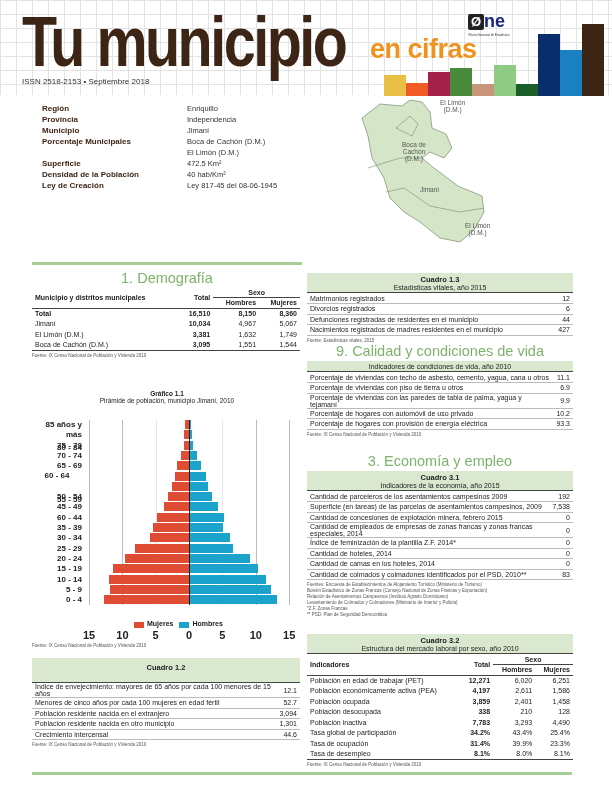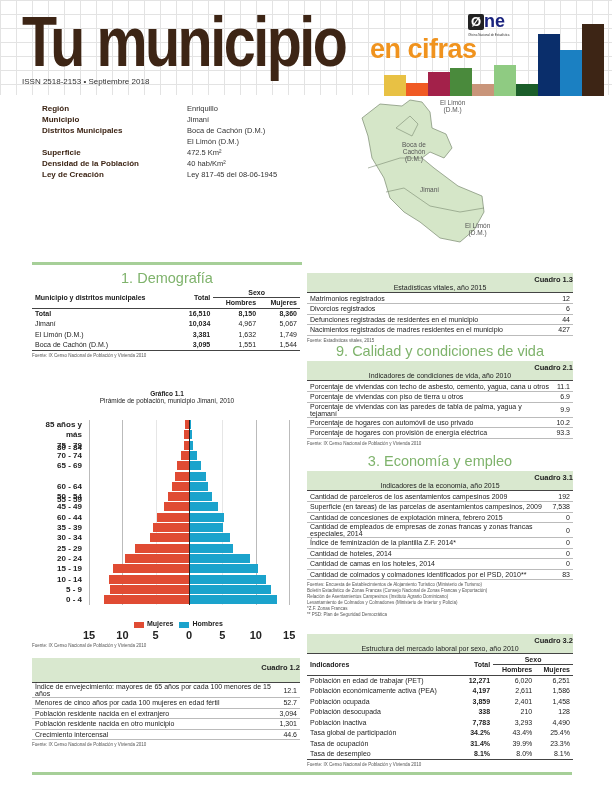--- a/index.html
+++ b/index.html
@@ -18,21 +18,21 @@
   .info { position: absolute; left: 42px; top: 103px; font-size: 8px; }
   .info-row { display: flex; height: 11px; line-height: 11px; }
   .info-row .k { width: 145px; font-weight: bold; color: #3d2515; }
   .info-row .v { color: #333; font-size: 7.5px; }
   .map { position: absolute; left: 360px; top: 96px; }
   .maplabel { position: absolute; font-size: 6.5px; color: #555; text-align: center; line-height: 7px; }
   .hr-green { position: absolute; height: 3px; background: #a6cf98; }
   .sec-title { position: absolute; font-size: 14.5px; color: #7fb36c; text-align: center; font-weight: normal; }
   .cuadro { position: absolute; font-size: 7px; }
   .chead { background: #d9e8cf; text-align: center; padding: 2px 0 1px; border-bottom: 1.5px solid #444; }
-  .chead .t { font-weight: bold; font-size: 7.5px; text-align: right; }
+  .chead .t { font-weight: bold; font-size: 7.5px; }
   .chead .s { font-size: 7px; }
   table { border-collapse: collapse; width: 100%; font-size: 7px; }
   td, th { padding: 0 3px; height: 10.5px; }
   .num { text-align: right; }
   .b { font-weight: bold; }
   .src { font-size: 4.5px; color: #555; margin-top: 2px; line-height: 6px; }
   .rule td { border-bottom: 0.5px solid #bbb; }
   .pyr { position: absolute; left: 32px; top: 390px; width: 270px; }
   .pyr .ttl { text-align: center; font-size: 6.5px; font-weight: bold; }
   .pyr .sub { text-align: center; font-size: 6.5px; }
@@ -67,25 +67,29 @@
     <div class="bar" style="left: 560px; top: 50px; width: 22px; height: 46px; background: rgb(27, 128, 194);"></div>
     <div class="bar" style="left: 582px; top: 24px; width: 22px; height: 72px; background: rgb(61, 37, 21);"></div>
   </div>
 
 <div class="info" id="info">
     <div class="info-row">
       <span class="k">Región</span>
       <span class="v">Enriquillo</span>
     </div>
     <div class="info-row">
+      <span class="k">Provincia</span>
+      <span class="v">Independencia</span>
+    </div>
+    <div class="info-row">
       <span class="k">Municipio</span>
       <span class="v">Jimaní</span>
     </div>
     <div class="info-row">
-      <span class="k">Distritos Municipales</span>
+      <span class="k">Porcentaje Municipales</span>
       <span class="v">Boca de Cachón (D.M.)</span>
     </div>
     <div class="info-row">
       <span class="k"></span>
       <span class="v">El Limón (D.M.)</span>
     </div>
     <div class="info-row">
       <span class="k">Superficie</span>
       <span class="v">472.5 Km²</span>
     </div>
@@ -183,21 +187,21 @@
     <div class="mbar" style="left: 157px; top: 10.3px; width: 2.668px; background: rgb(27, 163, 204);"></div>
     <div class="agelbl" style="top: 20.6px;">75 - 79</div>
     <div class="wbar" style="left: 151.998px; top: 20.6px; width: 5.0025px; background: rgb(224, 75, 51);"></div>
     <div class="mbar" style="left: 157px; top: 20.6px; width: 4.3355px; background: rgb(27, 163, 204);"></div>
     <div class="agelbl" style="top: 30.9px;">70 - 74</div>
     <div class="wbar" style="left: 148.996px; top: 30.9px; width: 8.004px; background: rgb(224, 75, 51);"></div>
     <div class="mbar" style="left: 157px; top: 30.9px; width: 8.004px; background: rgb(27, 163, 204);"></div>
     <div class="agelbl" style="top: 41.2px;">65 - 69</div>
     <div class="wbar" style="left: 144.994px; top: 41.2px; width: 12.006px; background: rgb(224, 75, 51);"></div>
     <div class="mbar" style="left: 157px; top: 41.2px; width: 11.6725px; background: rgb(27, 163, 204);"></div>
-    <div class="agelbl" style="top: 62px;">60 - 64</div>
+    <div class="agelbl" style="top: 51px; text-align: center;">60 - 64</div>
     <div class="wbar" style="left: 143.327px; top: 51.5px; width: 13.6735px; background: rgb(224, 75, 51);"></div>
     <div class="mbar" style="left: 157px; top: 51.5px; width: 16.675px; background: rgb(27, 163, 204);"></div>
     <div class="agelbl" style="top: 75px;">55 - 59</div>
     <div class="wbar" style="left: 140.325px; top: 61.8px; width: 16.675px; background: rgb(224, 75, 51);"></div>
     <div class="mbar" style="left: 157px; top: 61.8px; width: 19.343px; background: rgb(27, 163, 204);"></div>
     <div class="agelbl" style="top: 72.1px;">50 - 54</div>
     <div class="wbar" style="left: 135.656px; top: 72.1px; width: 21.344px; background: rgb(224, 75, 51);"></div>
     <div class="mbar" style="left: 157px; top: 72.1px; width: 23.345px; background: rgb(27, 163, 204);"></div>
     <div class="agelbl" style="top: 82.4px;">45 - 49</div>
     <div class="wbar" style="left: 131.654px; top: 82.4px; width: 25.346px; background: rgb(224, 75, 51);"></div>
@@ -299,21 +303,20 @@
           <td class="num">427</td>
         </tr>
       </tbody>
     </table>
   <div class="src">Fuente: Estadísticas vitales, 2015</div>
 </div>
 
 <div class="sec-title" style="left:307px; top:343px; width:266px;">9. Calidad y condiciones de vida</div>
 <div class="cuadro" style="left:307px; top:361px; width:266px;">
   <div class="chead">
-    <div class="t">Cuadro 2.1</div>
     <div class="s">Indicadores de condiciones de vida, año 2010</div>
   </div>
   <table>
       <tbody id="c21-body">
         <tr class="rule">
           <td>Porcentaje de viviendas con techo de asbesto, cemento, yagua, cana u otros</td>
           <td class="num">11.1</td>
         </tr>
         <tr class="rule">
           <td>Porcentaje de viviendas con piso de tierra u otros</td>

